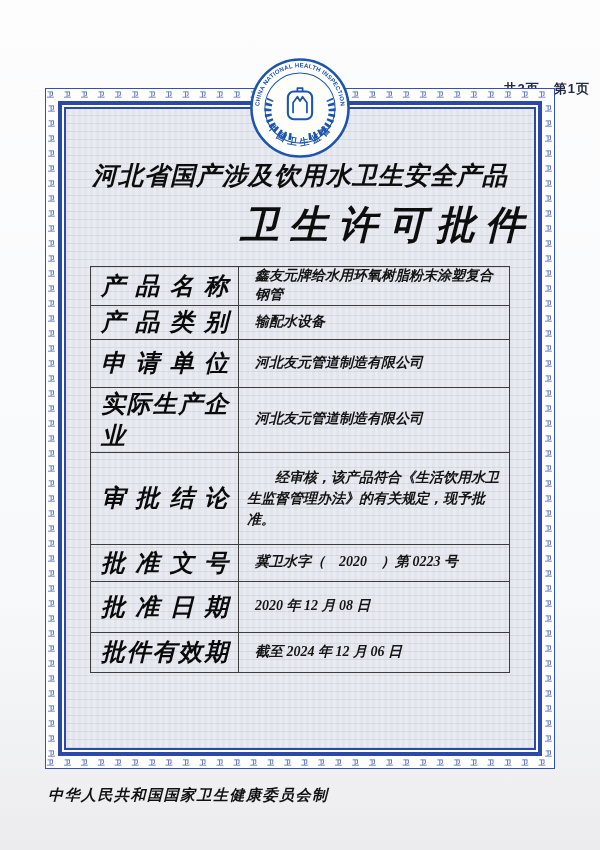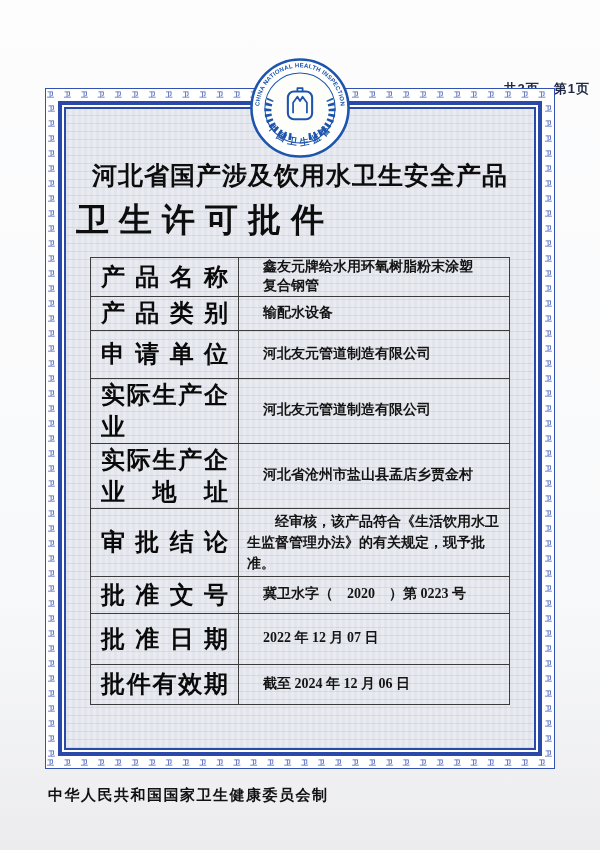--- a/index.html
+++ b/index.html
@@ -26,65 +26,65 @@
     position:absolute;overflow:hidden;color:#4b63bd;
     font-family:"Liberation Sans", sans-serif;
     font-size:7px;font-weight:bold;letter-spacing:4px;white-space:nowrap;
   }
   .band-top{top:0;left:1px;right:1px;height:11px;line-height:11px;}
   .band-bottom{bottom:0;left:1px;right:1px;height:11px;line-height:11px;}
   .band-left{left:0;top:11px;bottom:11px;width:11px;writing-mode:vertical-rl;text-orientation:upright;line-height:11px;}
   .band-right{right:0;top:11px;bottom:11px;width:11px;writing-mode:vertical-rl;text-orientation:upright;line-height:11px;}
   .frame-inner{
     position:absolute;left:12px;top:12px;right:12px;bottom:12px;
-    border:4px solid #2b49a8;background:#fff;padding:2px;box-sizing:border-box;
+    border:4px solid #2b49a8;background:#fff;padding:2px;box-sizing:border-box;font-style:italic;
   }
   .content{
     position:relative;width:100%;height:100%;box-sizing:border-box;
     border:2px solid #2b49a8;
     background-color:#e9ebf0;
     background-image:
       repeating-linear-gradient(0deg, rgba(125,135,165,0.16) 0 1px, rgba(0,0,0,0) 1px 8px),
       repeating-linear-gradient(90deg, rgba(125,135,165,0.06) 0 3px, rgba(0,0,0,0) 3px 6px);
     overflow:hidden;
   }
   
   .emblem{position:absolute;left:248px;top:56px;width:104px;height:104px;z-index:5;}
   
   .title1{
     margin-top:50px;text-align:center;
     font-size:25px;font-weight:bold;color:#0d0d0d;letter-spacing:1px;
   }
   .title2{
-    margin-top:6px;text-align:left;
-    font-size:33px;font-weight:bold;color:#0d0d0d;
+    margin-top:6px;text-align:right;
+    font-size:39px;font-weight:bold;color:#0d0d0d;
     letter-spacing:10px;text-indent:10px;
   }
   
   .cert-table{
     width:420px;margin:14px auto 0 auto;border-collapse:collapse;table-layout:fixed;
   }
   .cert-table td{border:1px solid #3c3c3c;vertical-align:middle;}
   td.label{
     width:148px;box-sizing:border-box;padding:0 10px;
     font-family:"Liberation Sans", sans-serif;
     font-weight:bold;font-size:24px;color:#0a0a0a;
     text-align:justify;text-align-last:justify;text-justify:inter-character;
   }
   td.value{
-    box-sizing:border-box;padding:0 24px;
+    box-sizing:border-box;padding:0 16px;
     font-family:"Liberation Serif", serif;
     font-weight:bold;font-size:14px;color:#141414;line-height:1.35;
   }
   td.v-center{text-align:left;}
-  td.v-conclusion{text-indent:2em;padding:2px 8px;line-height:1.5;}
+  td.v-conclusion{text-indent:2em;padding:14px 8px;line-height:1.5;}
   
   .footer{
     position:absolute;left:48px;top:786px;
-    font-size:15px;font-weight:bold;color:#111;letter-spacing:1.5px;
+    font-size:15px;font-weight:bold;color:#111;letter-spacing:1.5px;font-style:italic;
   }
 </style>
 </head>
 <body>
 
 <div class="page">
 
   <div class="page-indicator">共2页　第1页</div>
 
   <div class="frame">
@@ -110,35 +110,31 @@
               <td class="value">输配水设备</td>
             </tr>
             <tr style="height:48px">
               <td class="label">申请单位</td>
               <td class="value">河北友元管道制造有限公司</td>
             </tr>
             <tr style="height:56px">
               <td class="label">实际生产企业</td>
               <td class="value">河北友元管道制造有限公司</td>
             </tr>
-            <tr style="height:64px">
-              <td class="label">实际生产企业地址</td>
-              <td class="value">河北省沧州市盐山县孟店乡贾金村</td>
-            </tr>
             <tr style="height:43px">
               <td class="label">审批结论</td>
               <td class="value v-conclusion">经审核，该产品符合《生活饮用水卫生监督管理办法》的有关规定，现予批准。</td>
             </tr>
             <tr style="height:37px">
               <td class="label">批准文号</td>
               <td class="value v-center">冀卫水字（　2020　）第 0223 号</td>
             </tr>
             <tr style="height:51px">
               <td class="label">批准日期</td>
-              <td class="value v-center">2022 年 12 月 07 日</td>
+              <td class="value v-center">2020 年 12 月 08 日</td>
             </tr>
             <tr style="height:40px">
               <td class="label">批件有效期</td>
               <td class="value v-center">截至 2024 年 12 月 06 日</td>
             </tr>
           </tbody>
         </table>
 
       </div>
     </div>

